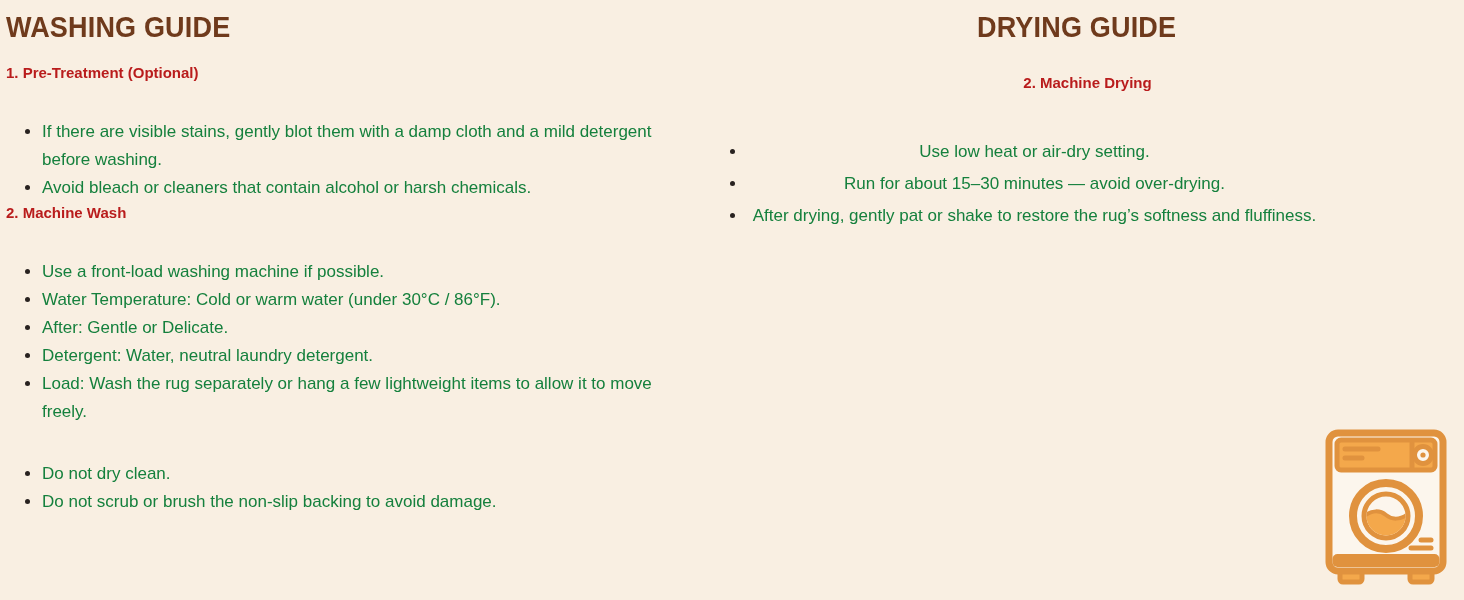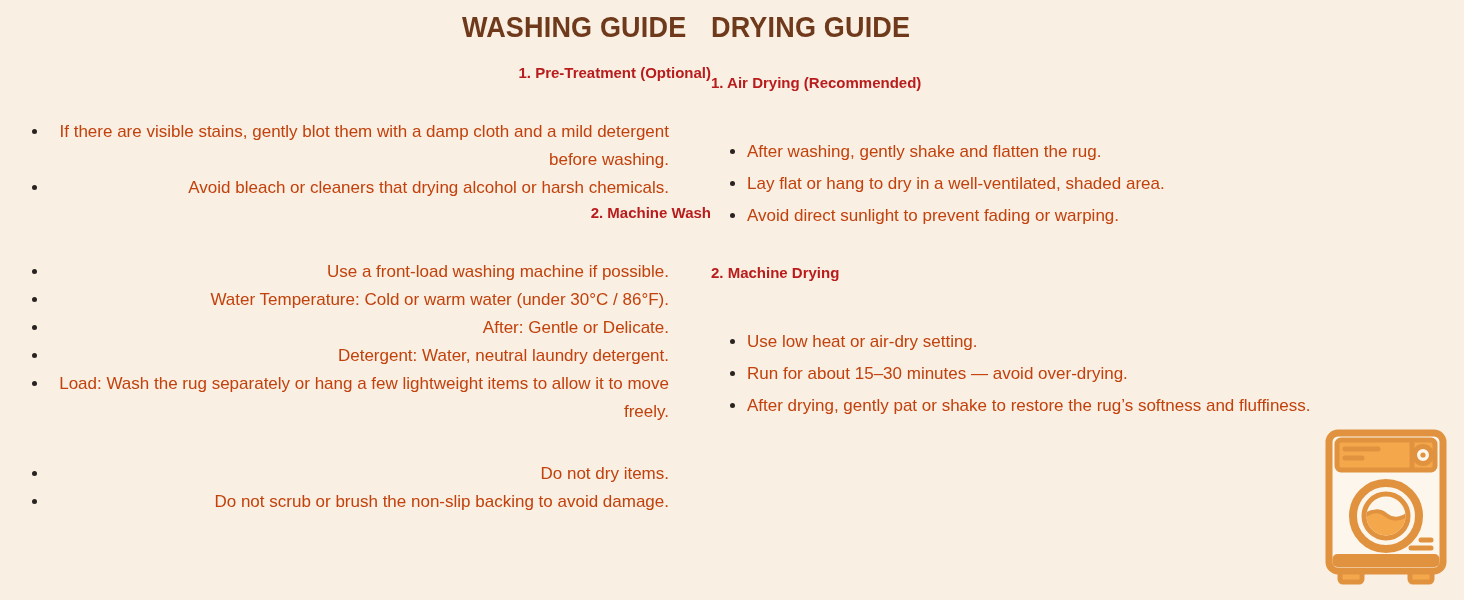--- a/index.html
+++ b/index.html
@@ -10,22 +10,22 @@
     color: #292220;
     overflow: hidden;
   }
   .page {
     position: relative;
     width: 1464px;
     height: 600px;
     display: flex;
   }
   .col { position: relative; }
-  .col.left  { width: 711px; padding: 0 0 0 13px; text-align: right; }
-  .col.right { flex: 1; padding: 0; }
+  .col.left  { width: 711px; padding: 0 0 0 6px; }
+  .col.right { flex: 1; padding: 0; text-align: center; }
 
   .guide-title {
     display: inline-block;
     margin-top: 12px;
     font-size: 30px;
     line-height: 30px;
     font-weight: 800;
     letter-spacing: 0.2px;
     color: #6f3a1c;
     transform: scaleX(0.9);
@@ -50,21 +50,21 @@
     list-style: disc;
     font-size: 17px;
     line-height: 28px;
     max-width: 656px;
   }
   .col.right ul.bullets {
     margin-top: 42px;
     line-height: 32px;
     max-width: 611px;
   }
-  ul.bullets li { color: #c2410c; }
+  ul.bullets li { color: #15803d; }
   ul.bullets li::marker { color: #292220; }
 
   .machine-icon-wrap {
     position: absolute;
     right: 16px;
     bottom: 14px;
     width: 124px;
     height: 158px;
   }
   .machine-icon-wrap svg { display: block; width: 100%; height: 100%; }
@@ -74,54 +74,46 @@
 
 <div class="page">
 
   <div class="col left">
     <h1 class="guide-title">WASHING GUIDE</h1>
 
     <section class="first">
       <h2 class="section-heading">1. Pre-Treatment (Optional)</h2>
       <ul class="bullets">
         <li>If there are visible stains, gently blot them with a damp cloth and a mild detergent before washing.</li>
-        <li>Avoid bleach or cleaners that drying alcohol or harsh chemicals.</li>
+        <li>Avoid bleach or cleaners that contain alcohol or harsh chemicals.</li>
       </ul>
     </section>
 
     <section>
       <h2 class="section-heading">2. Machine Wash</h2>
       <ul class="bullets">
         <li>Use a front-load washing machine if possible.</li>
         <li>Water Temperature: Cold or warm water (under 30°C / 86°F).</li>
         <li>After: Gentle or Delicate.</li>
         <li>Detergent: Water, neutral laundry detergent.</li>
         <li>Load: Wash the rug separately or hang a few lightweight items to allow it to move freely.</li>
       </ul>
     </section>
 
     <section>
       <ul class="bullets">
-        <li>Do not dry items.</li>
+        <li>Do not dry clean.</li>
         <li>Do not scrub or brush the non-slip backing to avoid damage.</li>
       </ul>
     </section>
   </div>
 
   <div class="col right">
     <h1 class="guide-title">DRYING GUIDE</h1>
 
-    <section class="first">
-      <h2 class="section-heading">1. Air Drying (Recommended)</h2>
-      <ul class="bullets">
-        <li>After washing, gently shake and flatten the rug.</li>
-        <li>Lay flat or hang to dry in a well-ventilated, shaded area.</li>
-        <li>Avoid direct sunlight to prevent fading or warping.</li>
-      </ul>
-    </section>
 
     <section>
       <h2 class="section-heading">2. Machine Drying</h2>
       <ul class="bullets">
         <li>Use low heat or air-dry setting.</li>
         <li>Run for about 15–30 minutes — avoid over-drying.</li>
         <li>After drying, gently pat or shake to restore the rug’s softness and fluffiness.</li>
       </ul>
     </section>
 

